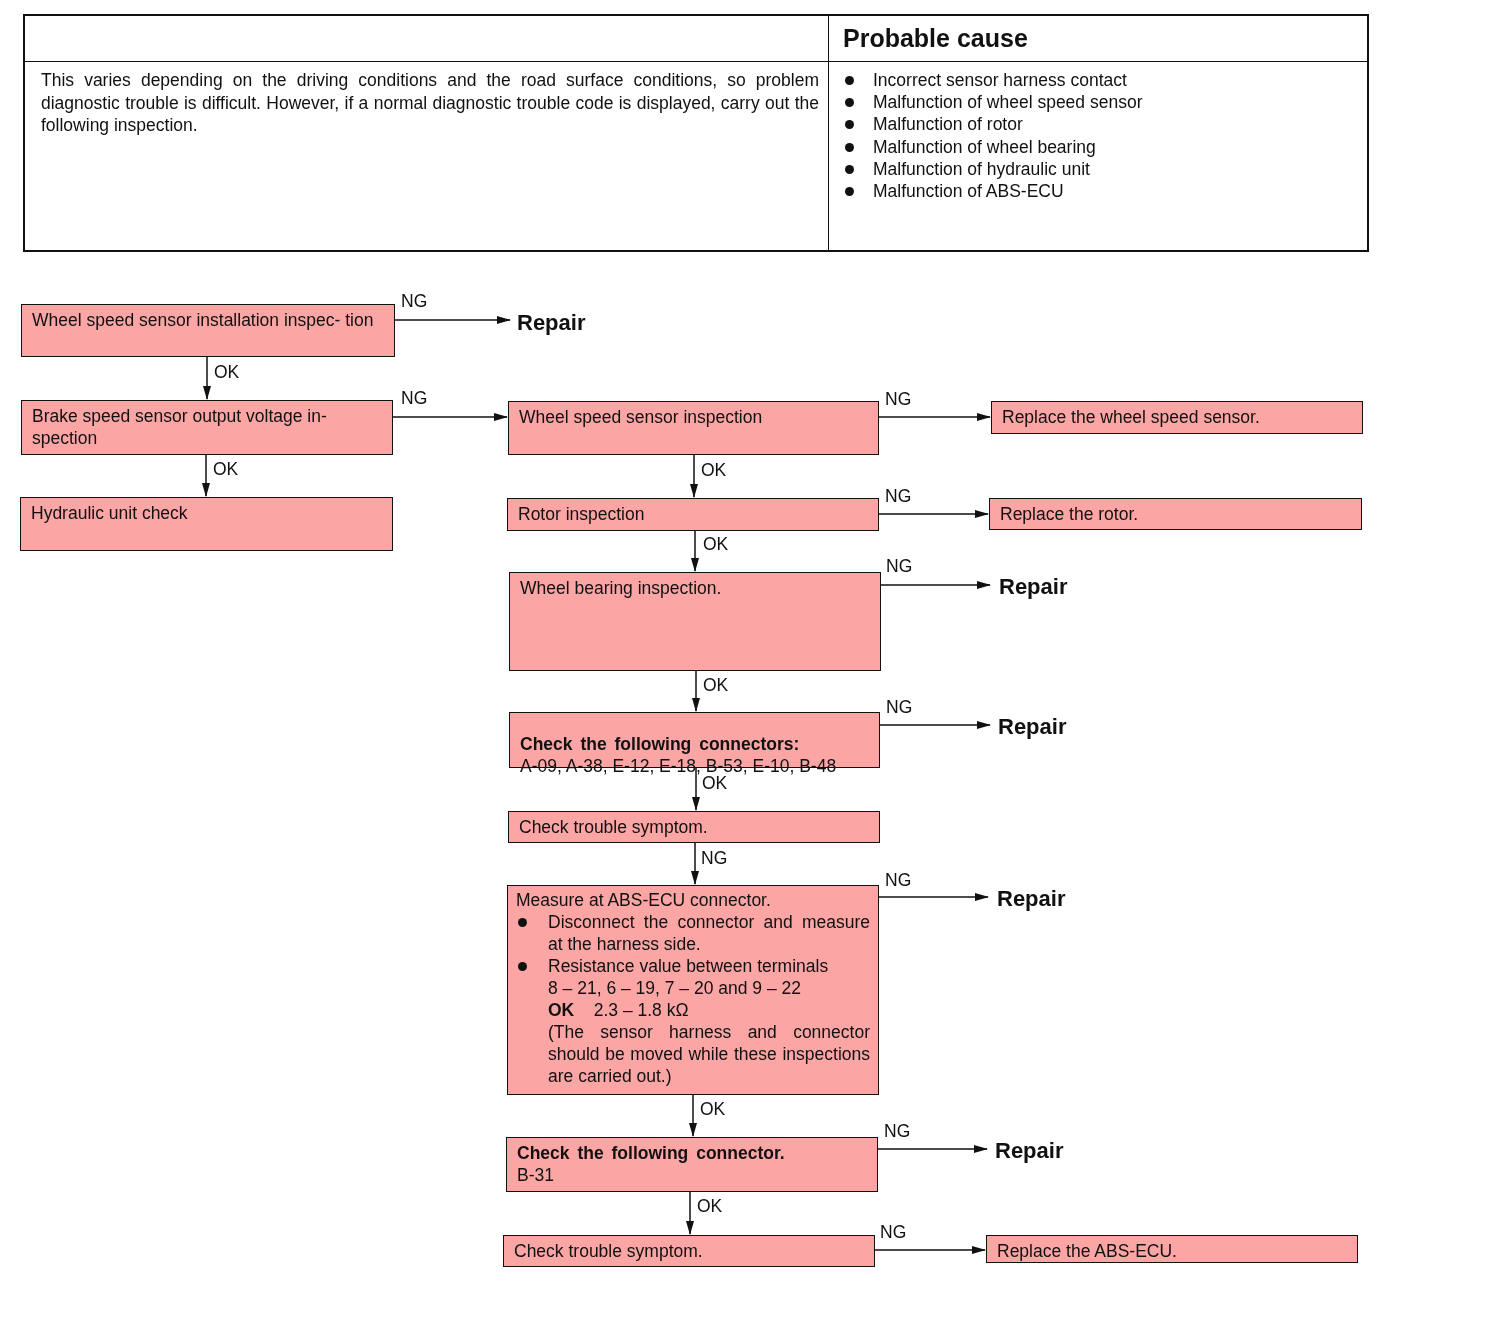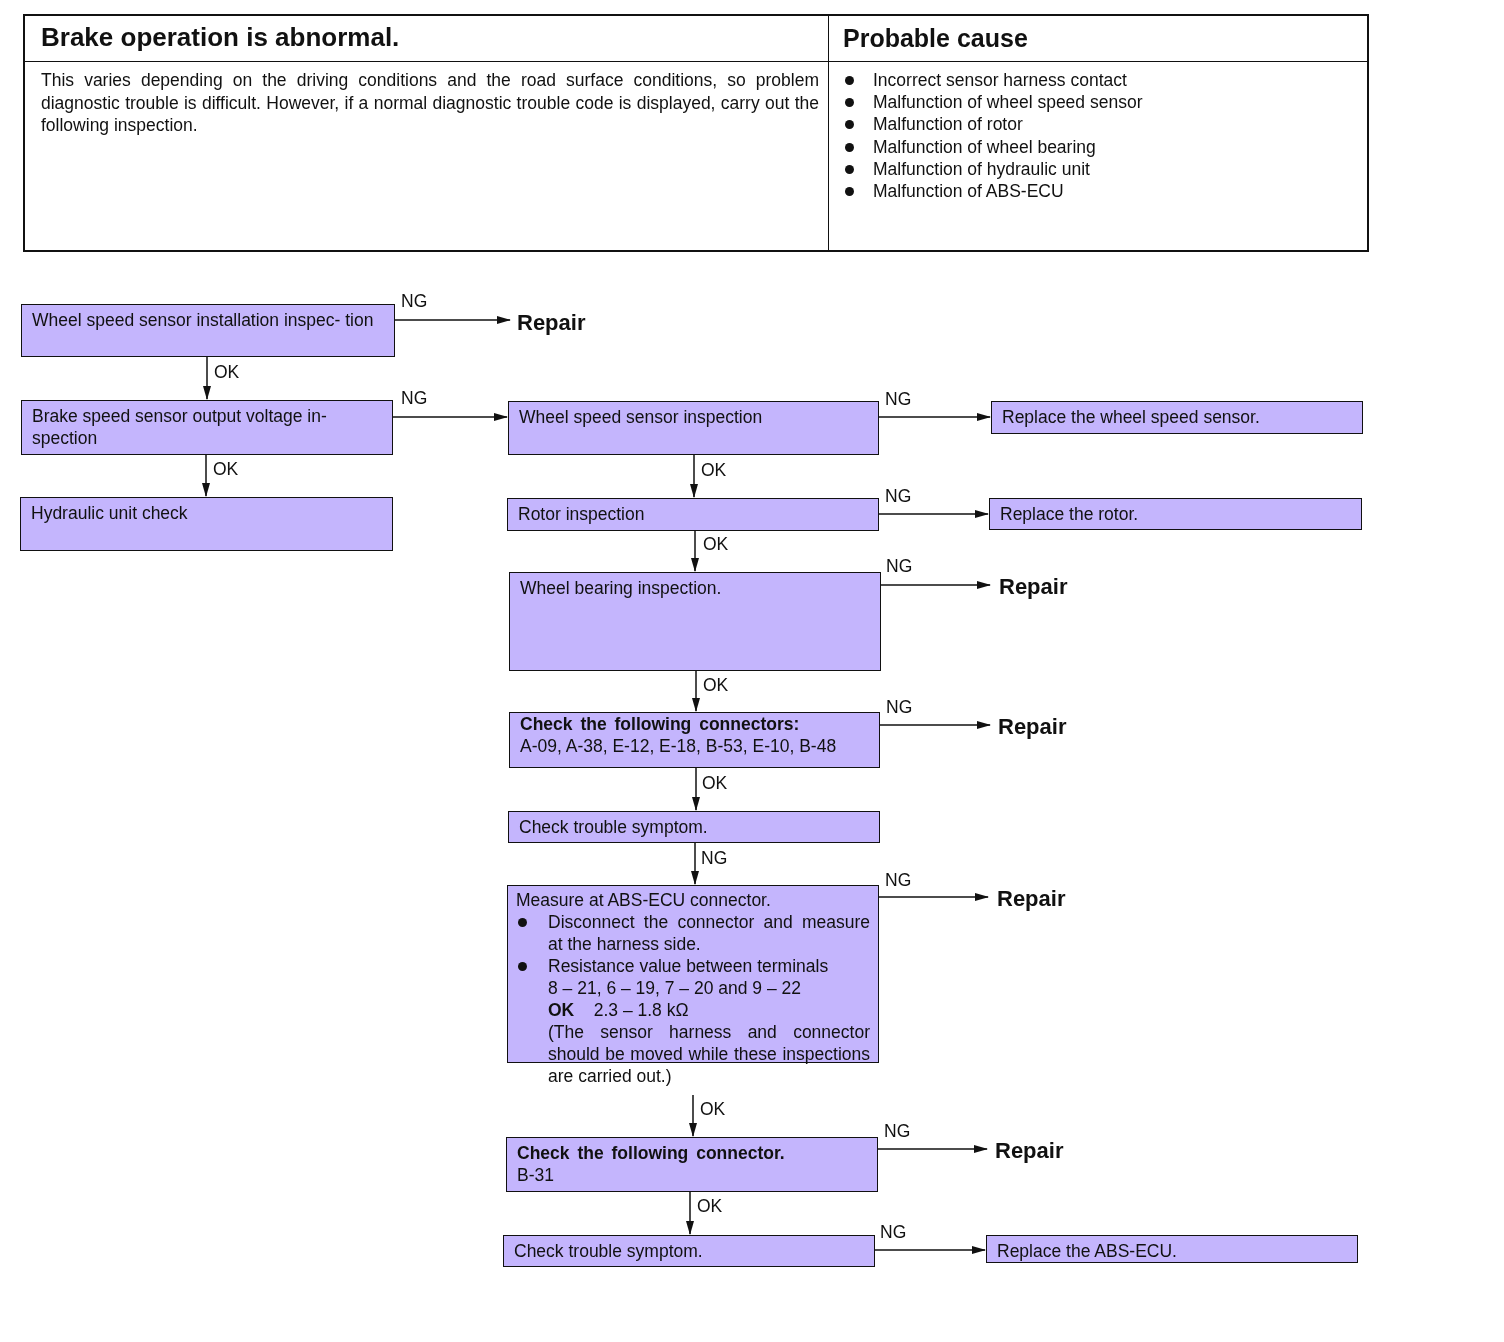--- a/index.html
+++ b/index.html
@@ -14,39 +14,38 @@
   .tbl .h2 { position: absolute; left: 818px; top: 8px; font-size: 25px; font-weight: bold; }
   .tbl .desc { position: absolute; left: 16px; top: 53px; width: 778px; font-size: 17.5px;
                line-height: 22.5px; text-align: justify; }
   .tbl ul { position: absolute; left: 818px; top: 53px; margin: 0; padding: 0; list-style: none;
             font-size: 17.5px; line-height: 22.2px; }
   .tbl li { position: relative; padding-left: 30px; white-space: nowrap; }
   .tbl li::before { content: ""; position: absolute; left: 2px; top: 7px; width: 9px; height: 9px;
                     border-radius: 50%; background: #111; }
 
   
-  .box { position: absolute; border: 1.5px solid #111; box-sizing: border-box; background: #c4b5fd;
+  .box { position: absolute; border: 1.5px solid #111; box-sizing: border-box; background: #fca5a5;
          font-size: 17.5px; line-height: 22px; padding: 4px 10px; }
   .box b { font-weight: bold; }
   .bold-line { font-weight: bold; word-spacing: 3px; }
   .lbl { position: absolute; font-size: 17.5px; line-height: 20px; }
   .repair { position: absolute; font-size: 22px; font-weight: bold; }
   .mlist { margin: 0; padding: 0; list-style: none; }
   .mlist li { position: relative; padding-left: 32px; text-align: justify; }
   .mlist li.bul::before { content: ""; position: absolute; left: 2px; top: 7px; width: 9px; height: 9px;
                           border-radius: 50%; background: #111; }
   svg.lines { position: absolute; left: 0; top: 0; }
 </style>
 </head>
 <body>
 
 <div class="tbl">
   <div class="vline"></div>
   <div class="hline"></div>
-  <div class="h1">Brake operation is abnormal.</div>
   <div class="h2">Probable cause</div>
   <div class="desc">This varies depending on the driving conditions and the road surface conditions, so problem diagnostic trouble is difficult. However, if a normal diagnostic trouble code is displayed, carry out the following inspection.</div>
   <ul>
     <li>Incorrect sensor harness contact</li>
     <li>Malfunction of wheel speed sensor</li>
     <li>Malfunction of rotor</li>
     <li>Malfunction of wheel bearing</li>
     <li>Malfunction of hydraulic unit</li>
     <li>Malfunction of ABS-ECU</li>
   </ul>
@@ -96,28 +95,28 @@
 
 <div class="box" style="left:508px;top:401px;width:371px;height:54px;">
   <span>Wheel speed sensor inspection</span>
 </div>
 <div class="box" style="left:507px;top:498px;width:372px;height:33px;">
   <span>Rotor inspection</span>
 </div>
 <div class="box" style="left:509px;top:572px;width:372px;height:99px;">
   <span>Wheel bearing inspection.</span>
 </div>
-<div class="box" style="left:509px;top:712px;width:371px;height:56px;padding-top:0;">
+<div class="box" style="left:509px;top:712px;width:371px;height:56px;padding-top:20px;">
   <div class="bold-line">Check the following connectors:</div>
   <div>A-09, A-38, E-12, E-18, B-53, E-10, B-48</div>
 </div>
 <div class="box" style="left:508px;top:811px;width:372px;height:32px;">
   <span>Check trouble symptom.</span>
 </div>
-<div class="box" style="left:507px;top:885px;width:372px;height:178px;padding:3px 8px;line-height:22px;">
+<div class="box" style="left:507px;top:885px;width:372px;height:210px;padding:3px 8px;line-height:22px;">
   <div>Measure at ABS-ECU connector.</div>
   <ul class="mlist">
     <li class="bul">Disconnect the connector and measure at the harness side.</li>
     <li class="bul">Resistance value between terminals</li>
     <li>8 – 21, 6 – 19, 7 – 20 and 9 – 22</li>
     <li><b>OK</b>&nbsp;&nbsp;&nbsp;&nbsp;<span>2.3 – 1.8 kΩ</span></li>
     <li>(The sensor harness and connector should be moved while these inspections are carried out.)</li>
   </ul>
 </div>
 <div class="box" style="left:506px;top:1137px;width:372px;height:55px;">

